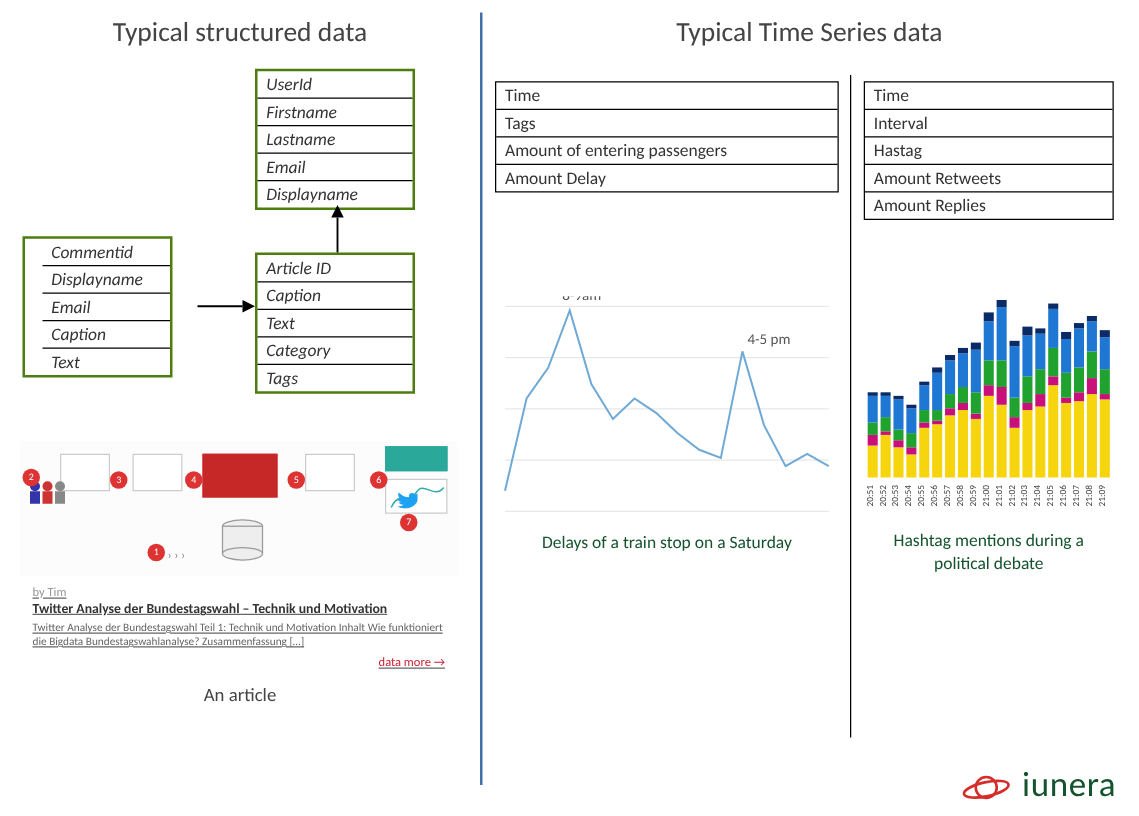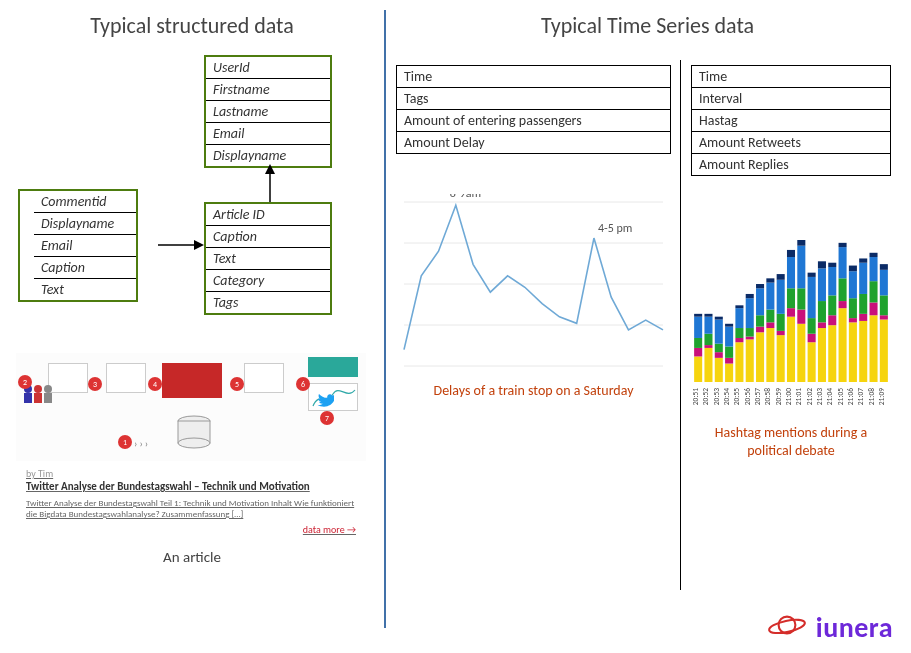--- a/index.html
+++ b/index.html
@@ -148,42 +148,42 @@
     border-bottom: 1px solid #000;
     padding: 2px 7px;
   }
   .field-list .row:last-child { border-bottom: none; }
   .chart-box {
     margin-top: auto;
     height: 180px;
   }
   .ts-caption {
     font-size: 14px;
-    color: #c2410c;
+    color: #14532d;
     text-align: center;
     margin-top: 8px;
     line-height: 1.25;
     height: 38px;
   }
   
   .ticks {
     font-size: 7.5px;
     color: #444;
   }
   
   .logo {
     position: absolute;
     right: 18px;
     bottom: 8px;
     display: flex;
-    align-items: flex-start;
+    align-items: flex-end;
     gap: 8px;
-    color: #6d28d9;
+    color: #14532d;
     font-size: 28px;
-    font-weight: 700;
+    font-weight: 400;
     letter-spacing: 0.5px;
   }
   .logo svg { width: 42px; height: 30px; }
 </style>
 </head>
 <body>
 
 <div class="main">
 
   <div class="col-left">
@@ -278,21 +278,21 @@
     <h2 class="section-title">Typical Time Series data</h2>
 
     <div class="ts-row">
       <div class="ts-col" style="flex:0 0 275px;">
         <div class="field-list">
           <div class="row">Time</div>
           <div class="row">Tags</div>
           <div class="row">Amount of entering passengers</div>
           <div class="row">Amount Delay</div>
         </div>
-        <div class="chart-box" style="margin-top:40px;text-align:center;">
+        <div class="chart-box" style="margin-top:83px;text-align:center;">
           <svg id="line-chart" width="275" height="180">
               <line x1="8" y1="8" x2="267" y2="8" stroke="#e8e8e8"></line>
               <line x1="8" y1="49" x2="267" y2="49" stroke="#e8e8e8"></line>
               <line x1="8" y1="90" x2="267" y2="90" stroke="#e8e8e8"></line>
               <line x1="8" y1="131" x2="267" y2="131" stroke="#e8e8e8"></line>
               <line x1="8" y1="172" x2="267" y2="172" stroke="#e8e8e8"></line>
               <path d="M8 155.6 L 25.266666666666666 81.8 L 42.53333333333333 57.2 L 59.8 11.280000000000001 L 77.06666666666666 70.32000000000001 L 94.33333333333333 98.2 L 111.6 81.8 L 128.86666666666667 93.28 L 146.13333333333333 109.68 L 163.4 122.80000000000001 L 180.66666666666666 129.36 L 197.93333333333334 44.08 L 215.2 103.12 L 232.46666666666667 135.92000000000002 L 249.73333333333332 126.08 L 267 135.92000000000002" fill="none" stroke="#6fa9d6" stroke-width="1.6"></path>
               <text x="53.8" y="3.280000000000001" font-size="12" fill="#555">8-9am</text>
               <text x="201.93333333333334" y="38.08" font-size="12" fill="#555">4-5 pm</text>
             </svg>

